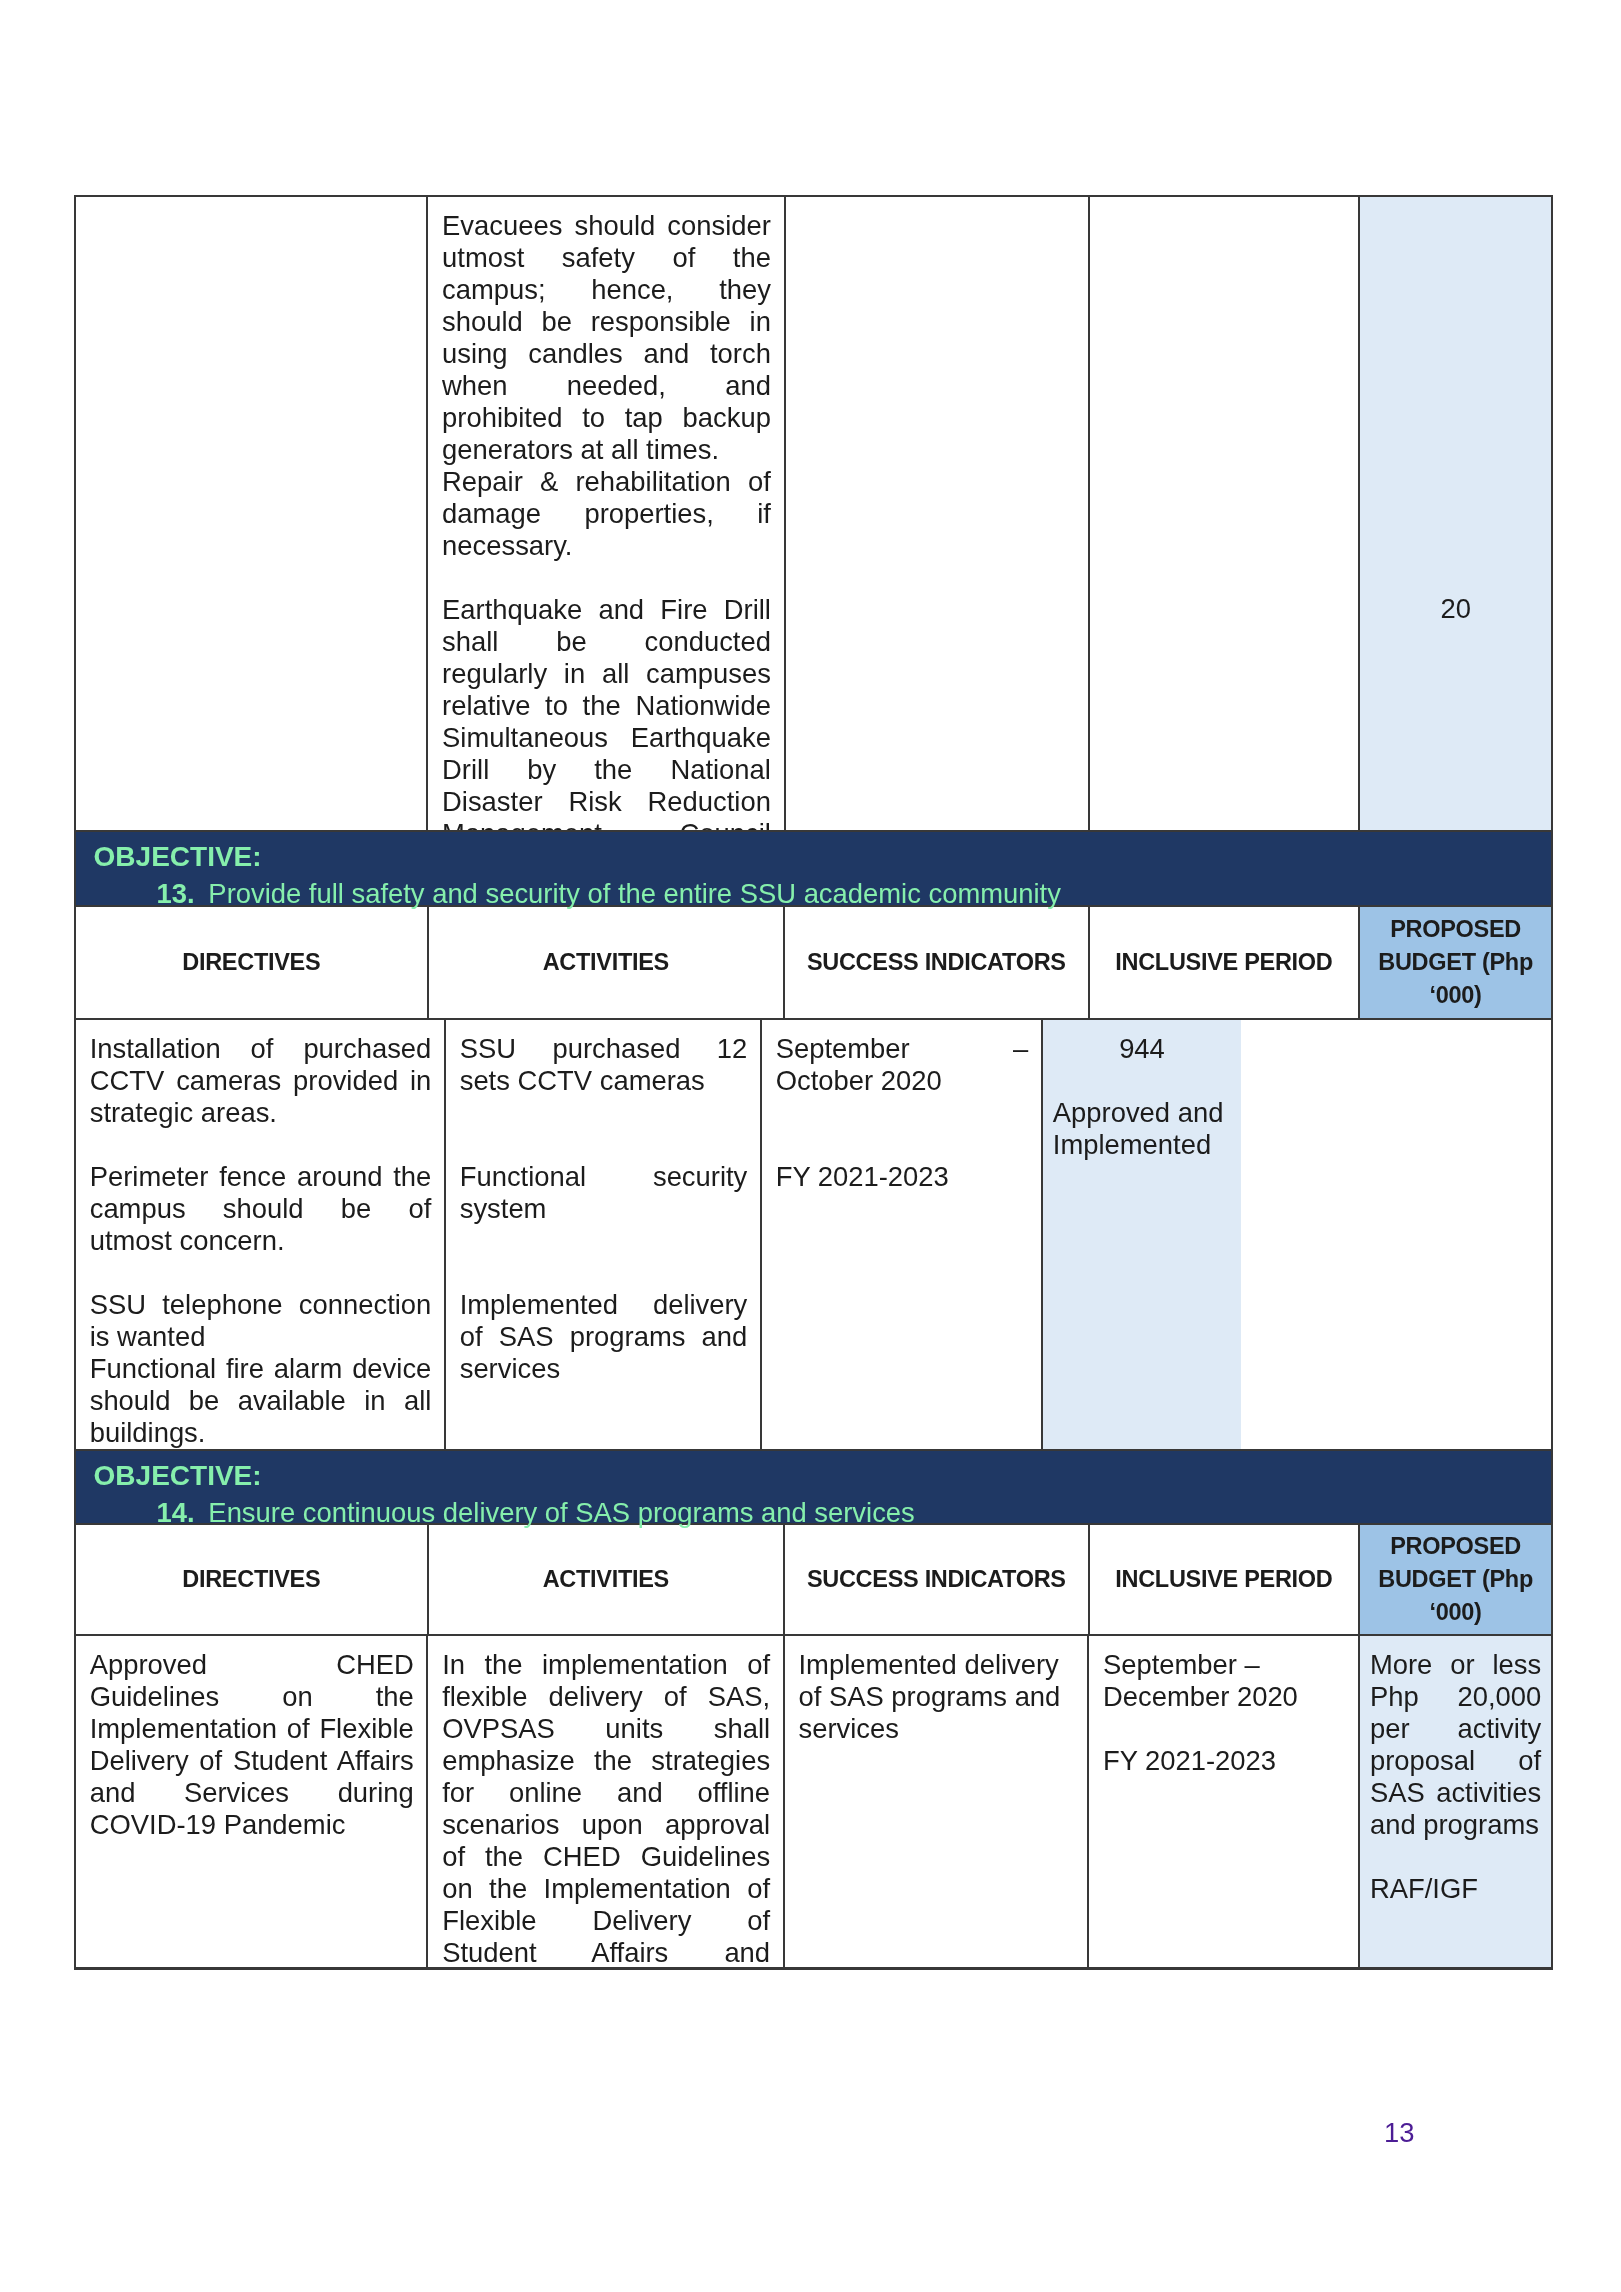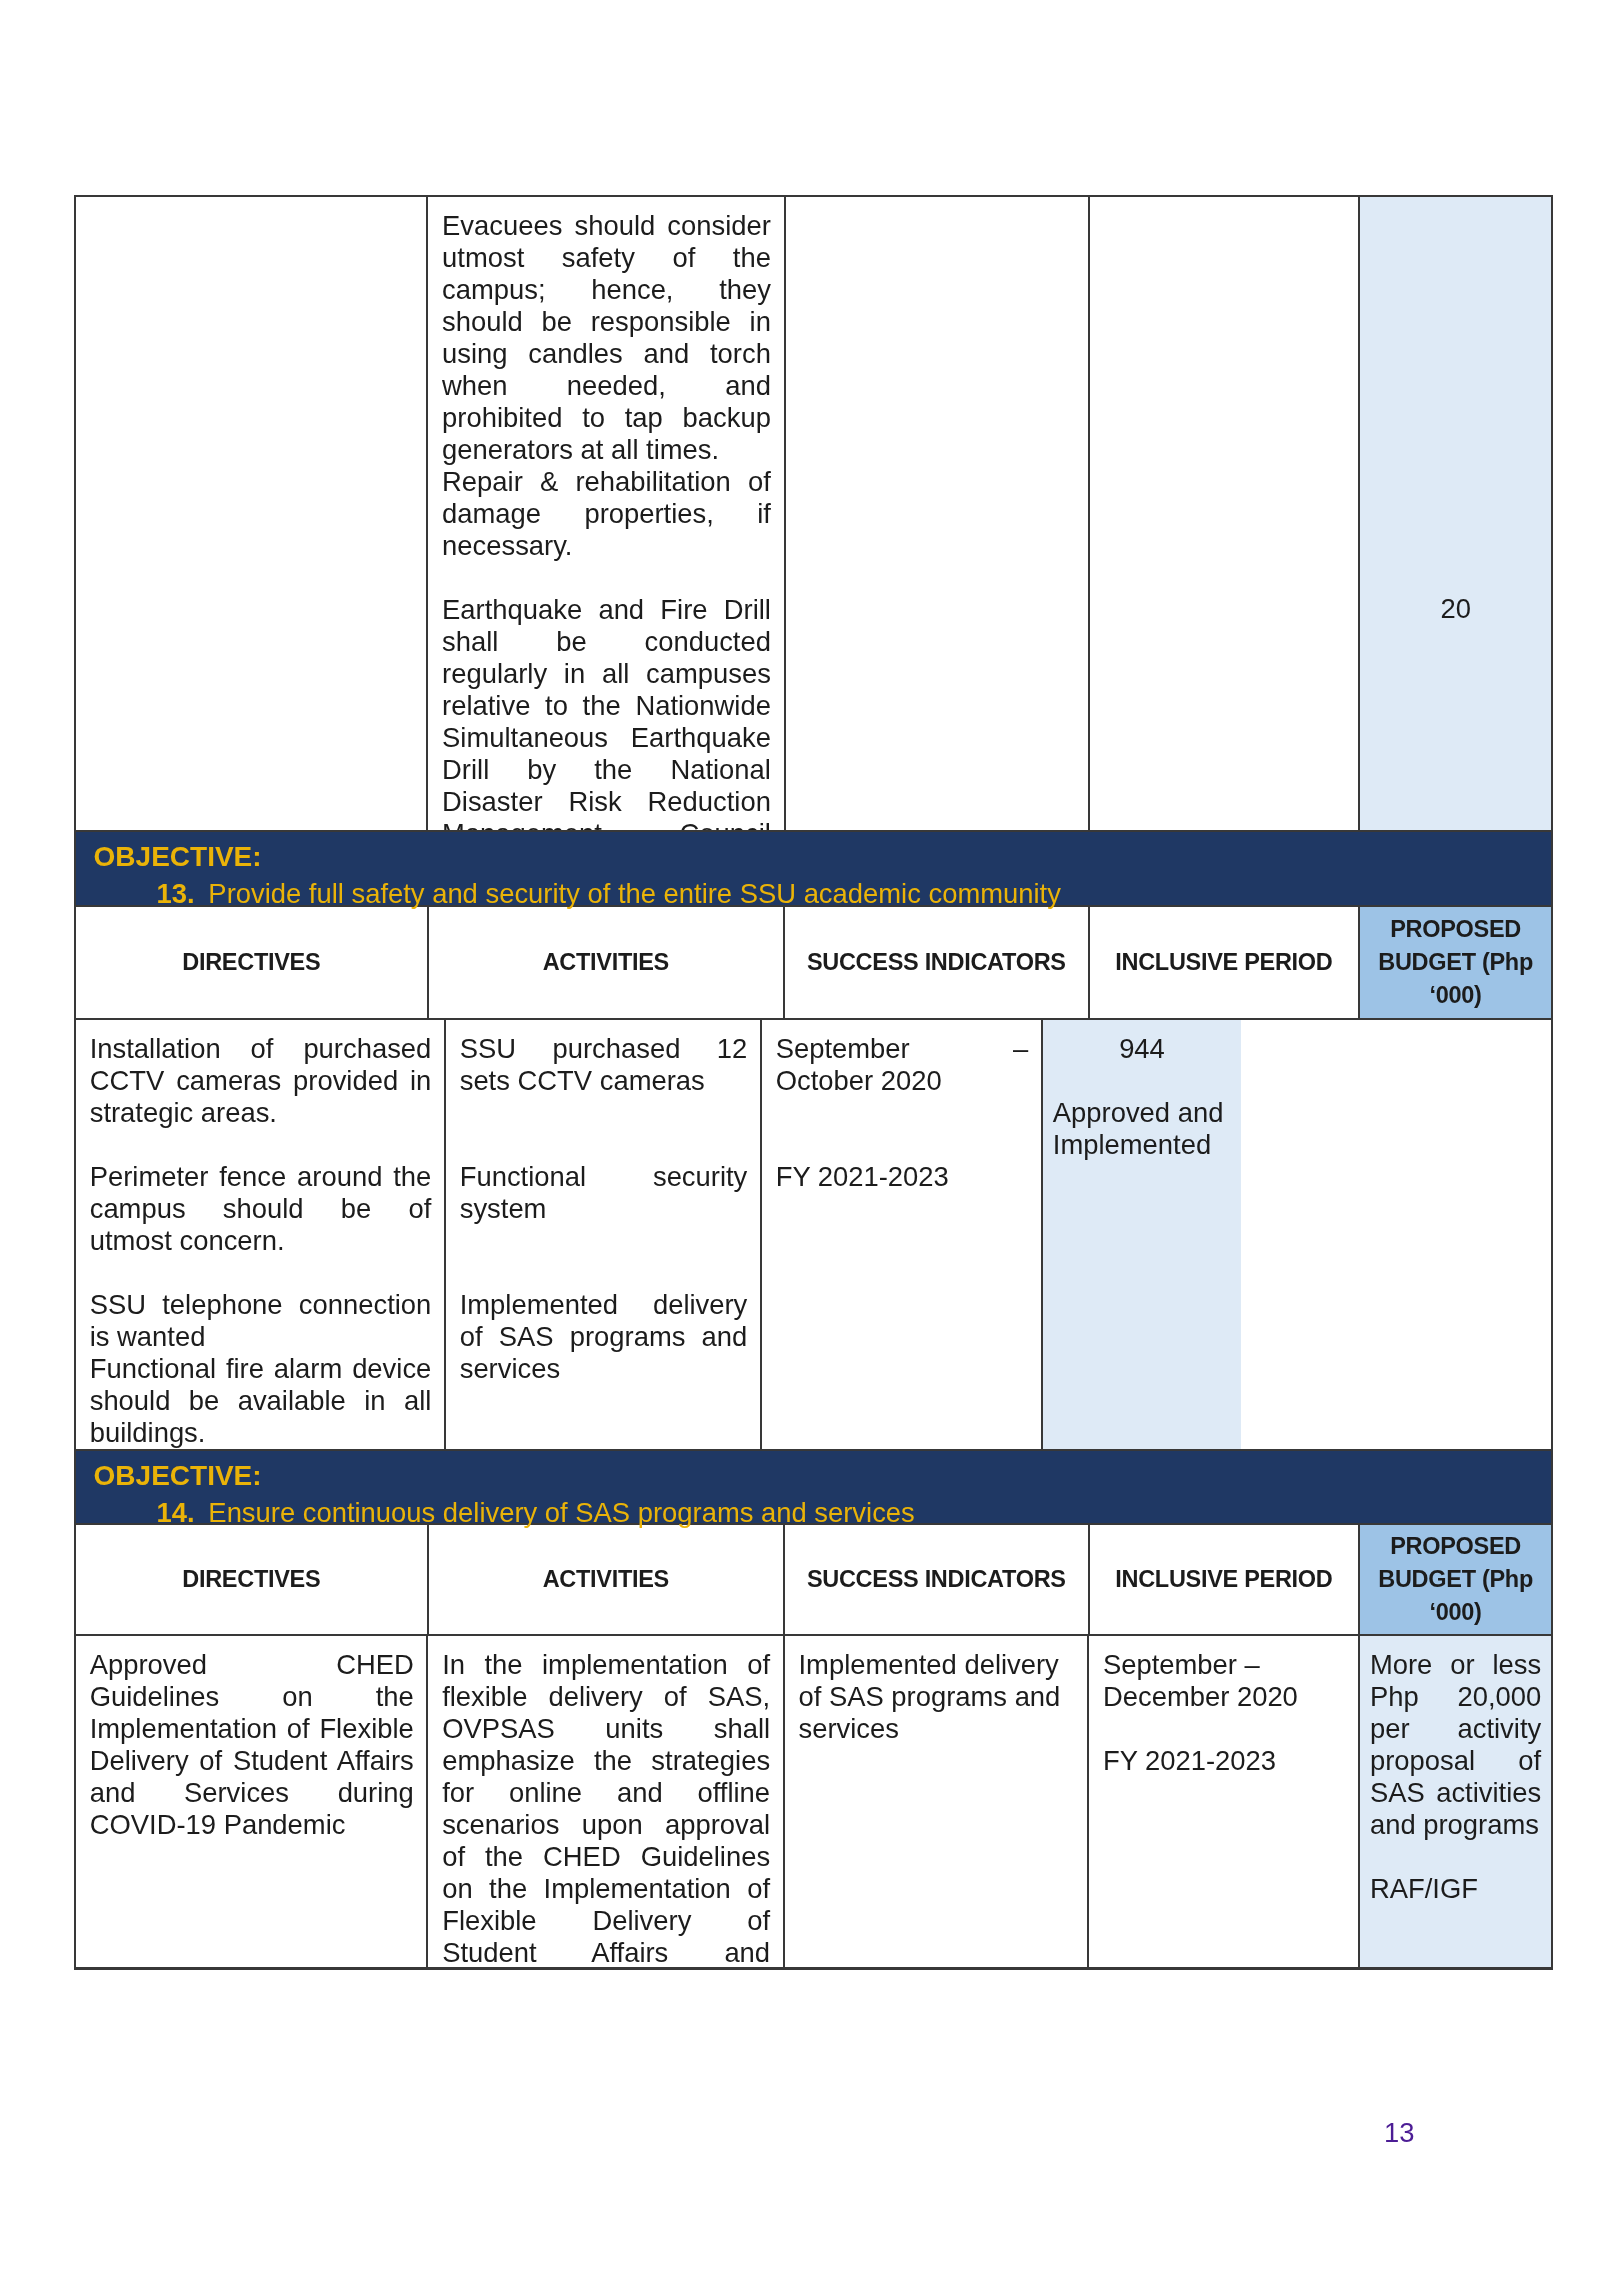--- a/index.html
+++ b/index.html
@@ -52,21 +52,21 @@
   .center { text-align: center; }
 
   .fill-blue { background: #DEEAF6; }
 
   .budget-cont { padding-top: 396px; font-size: 27.4px; line-height: 32px; }
   .budget-cell { padding: 12.7px 9.8px 0 9.8px; font-size: 27.4px; line-height: 32px; }
   .b-status { margin-top: 32px; text-align: left; white-space: pre-line; }
 
   .banner {
     background: #1F3864;
-    color: #eab308;
+    color: #86efac;
     padding: 8.8px 9.8px 0 17.6px;
   }
   .obj-label { font-weight: 700; font-size: 28px; line-height: 31px; }
   .obj-line  { margin-top: 5.9px; padding-left: 63px; font-size: 27.4px; line-height: 31px; }
   .obj-num   { font-weight: 700; margin-right: 13.7px; }
 
   .hcell {
     display: flex;
     align-items: center;
     justify-content: center;

